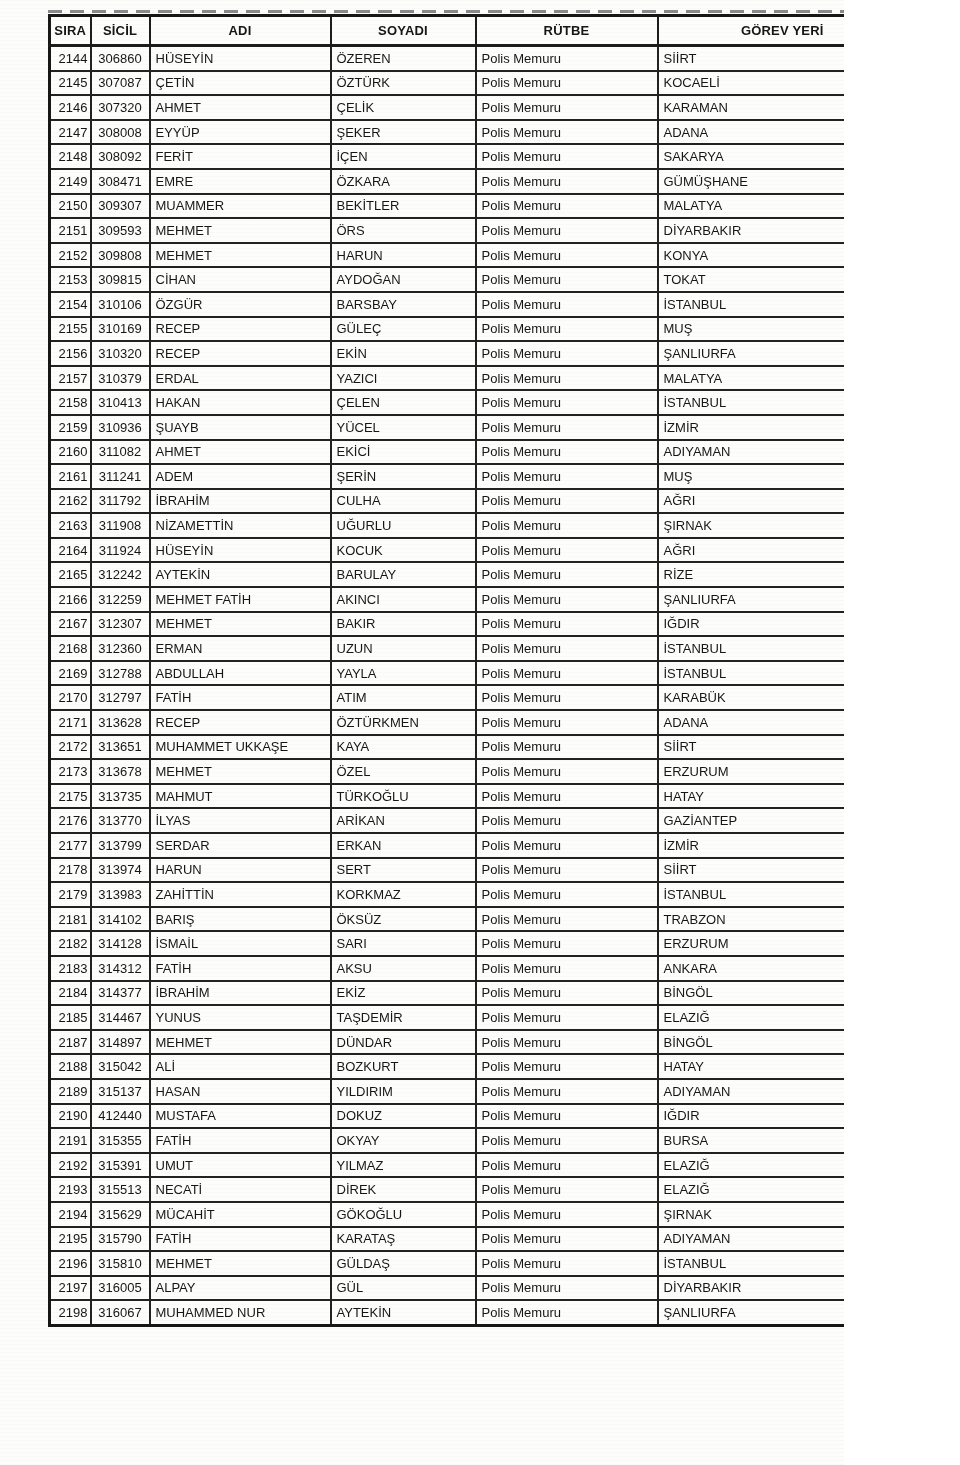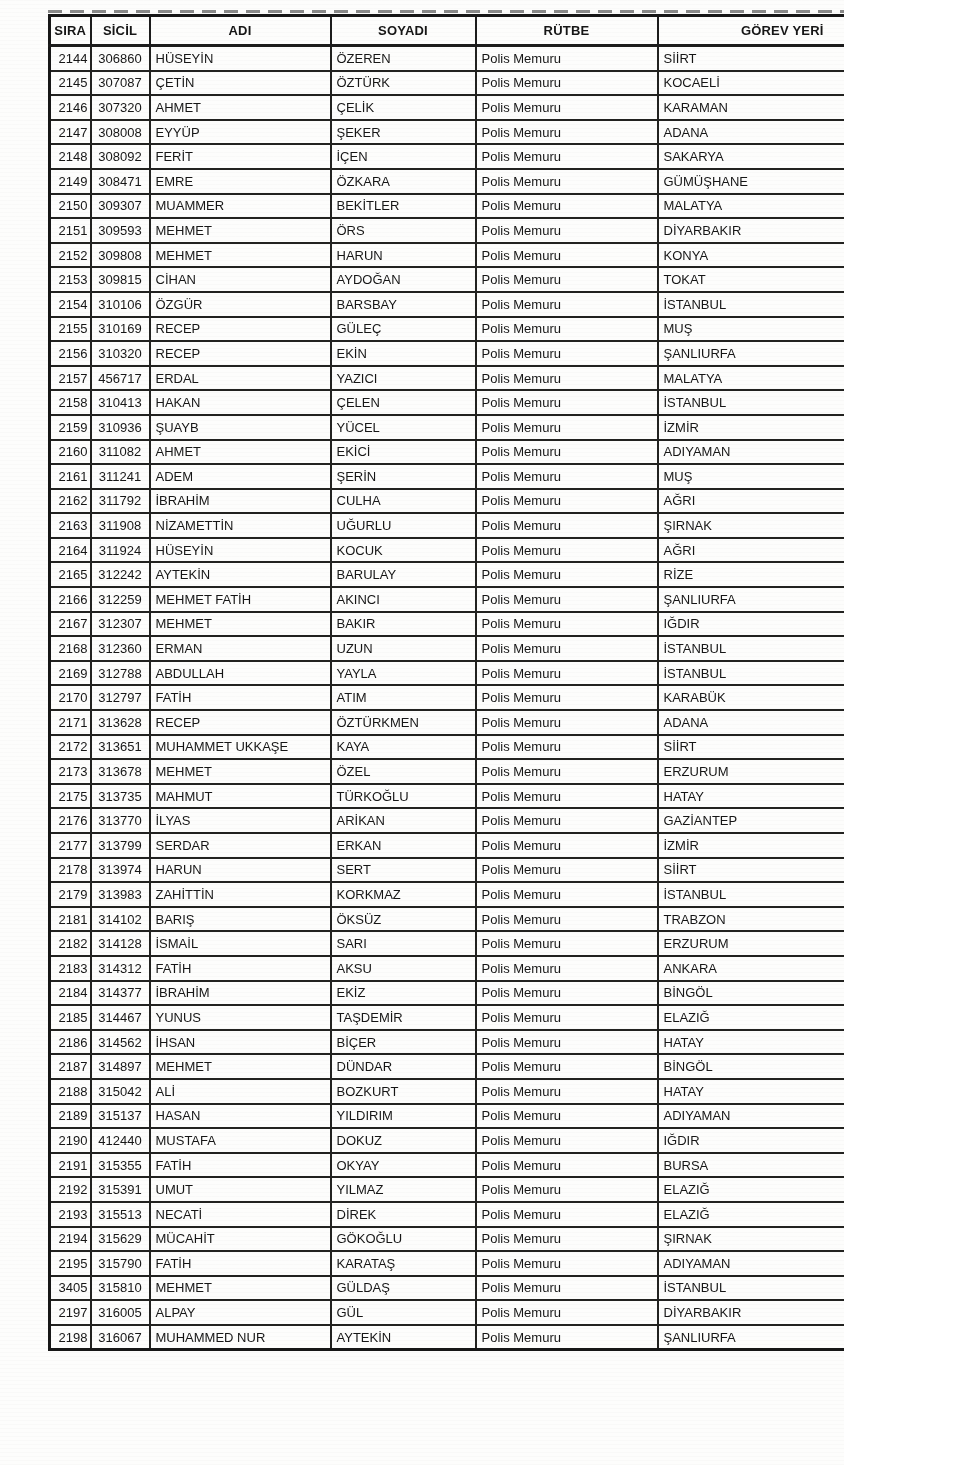--- a/index.html
+++ b/index.html
@@ -190,21 +190,21 @@
         <tr>
           <td class="c0">2156</td>
           <td class="c1">310320</td>
           <td class="c2">RECEP</td>
           <td class="c3">EKİN</td>
           <td class="c4">Polis Memuru</td>
           <td class="c5">ŞANLIURFA</td>
         </tr>
         <tr>
           <td class="c0">2157</td>
-          <td class="c1">456717</td>
+          <td class="c1">310379</td>
           <td class="c2">ERDAL</td>
           <td class="c3">YAZICI</td>
           <td class="c4">Polis Memuru</td>
           <td class="c5">MALATYA</td>
         </tr>
         <tr>
           <td class="c0">2158</td>
           <td class="c1">310413</td>
           <td class="c2">HAKAN</td>
           <td class="c3">ÇELEN</td>
@@ -405,28 +405,20 @@
         </tr>
         <tr>
           <td class="c0">2185</td>
           <td class="c1">314467</td>
           <td class="c2">YUNUS</td>
           <td class="c3">TAŞDEMİR</td>
           <td class="c4">Polis Memuru</td>
           <td class="c5">ELAZIĞ</td>
         </tr>
         <tr>
-          <td class="c0">2186</td>
-          <td class="c1">314562</td>
-          <td class="c2">İHSAN</td>
-          <td class="c3">BİÇER</td>
-          <td class="c4">Polis Memuru</td>
-          <td class="c5">HATAY</td>
-        </tr>
-        <tr>
           <td class="c0">2187</td>
           <td class="c1">314897</td>
           <td class="c2">MEHMET</td>
           <td class="c3">DÜNDAR</td>
           <td class="c4">Polis Memuru</td>
           <td class="c5">BİNGÖL</td>
         </tr>
         <tr>
           <td class="c0">2188</td>
           <td class="c1">315042</td>
@@ -485,21 +477,21 @@
         </tr>
         <tr>
           <td class="c0">2195</td>
           <td class="c1">315790</td>
           <td class="c2">FATİH</td>
           <td class="c3">KARATAŞ</td>
           <td class="c4">Polis Memuru</td>
           <td class="c5">ADIYAMAN</td>
         </tr>
         <tr>
-          <td class="c0">3405</td>
+          <td class="c0">2196</td>
           <td class="c1">315810</td>
           <td class="c2">MEHMET</td>
           <td class="c3">GÜLDAŞ</td>
           <td class="c4">Polis Memuru</td>
           <td class="c5">İSTANBUL</td>
         </tr>
         <tr>
           <td class="c0">2197</td>
           <td class="c1">316005</td>
           <td class="c2">ALPAY</td>

